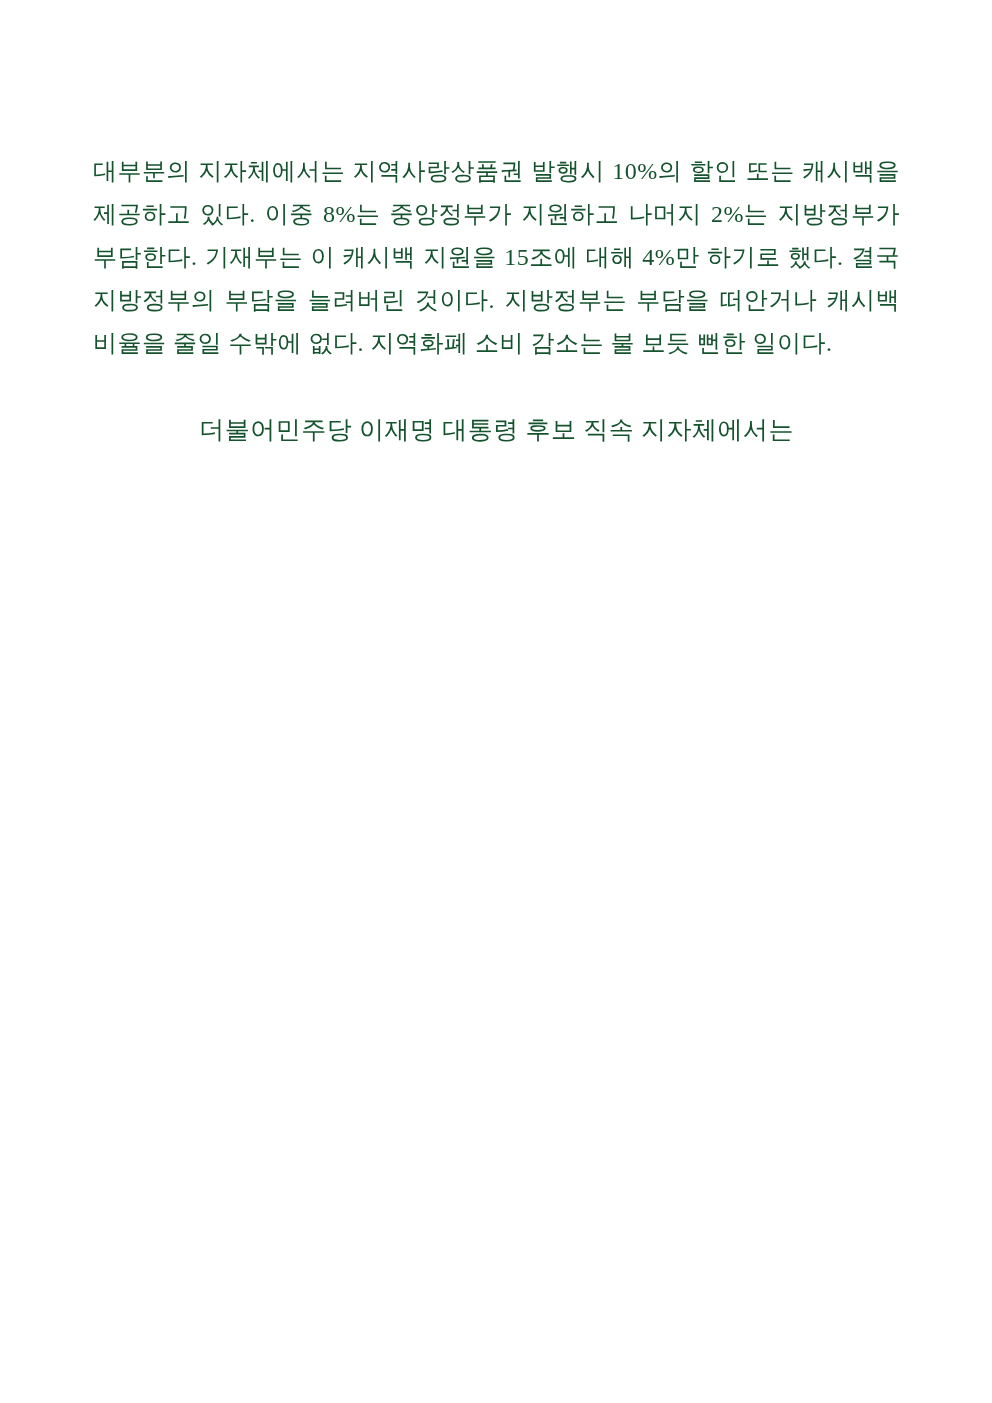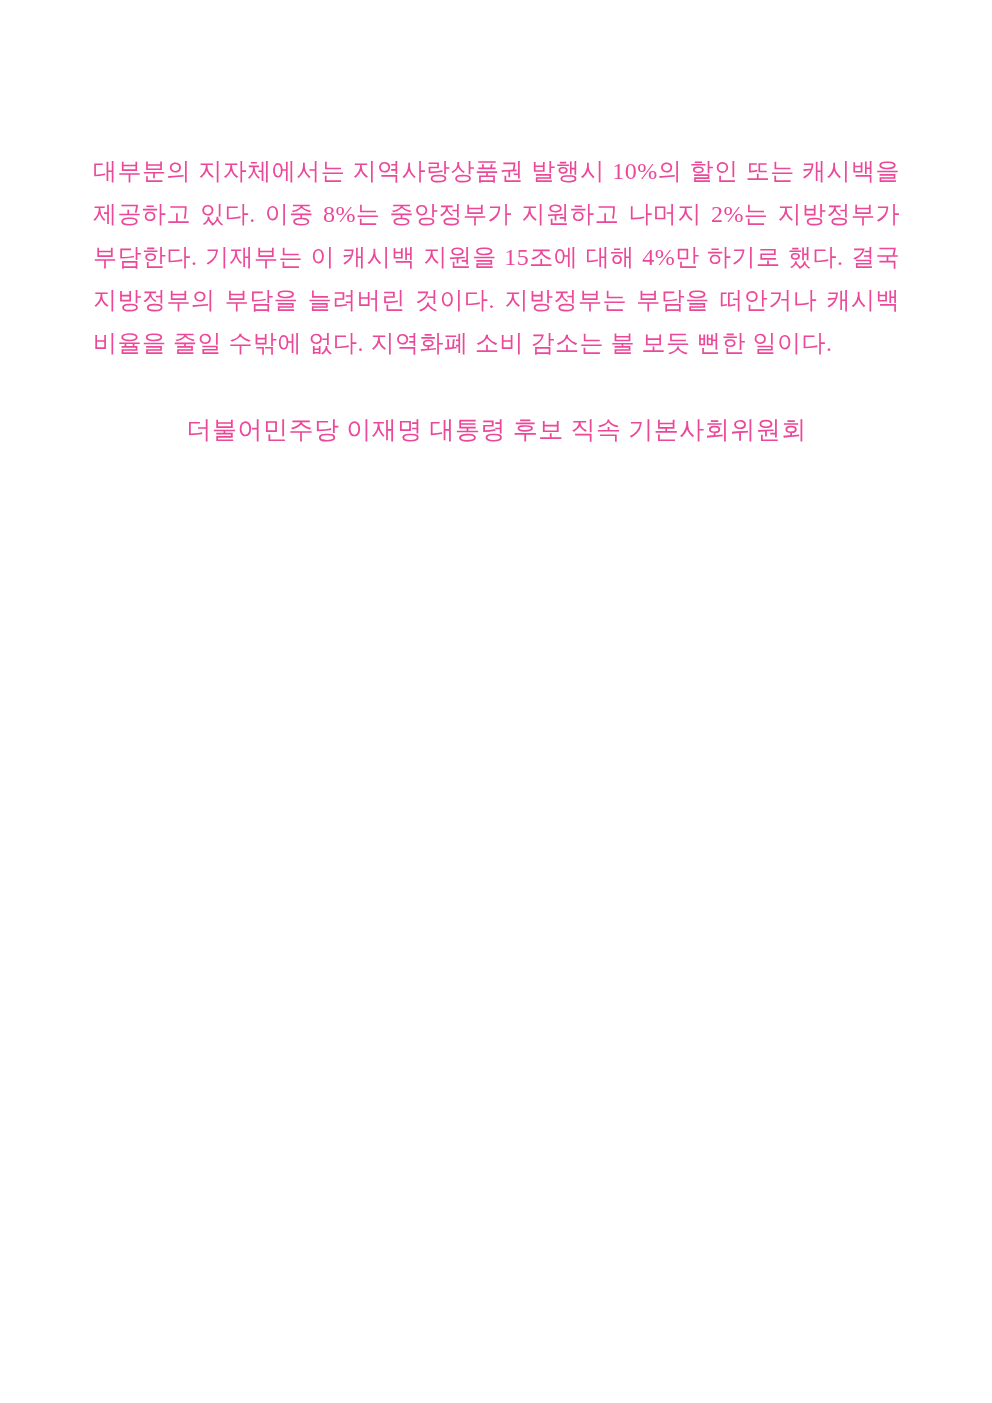--- a/index.html
+++ b/index.html
@@ -8,21 +8,21 @@
     background: #ffffff;
   }
   .page {
     position: relative;
     width: 992px;
     height: 1403px;
     margin: 0 auto;
     background: #ffffff;
     box-sizing: border-box;
     padding: 150px 92px 0 93px;
-    color: #ec4899;
+    color: #14532d;
     font-family: "Liberation Serif", "DejaVu Serif", serif;
     font-size: 24px;
     line-height: 43px;
     overflow: hidden;
   }
   .body-para {
     margin: 0 0 43px 0;
     text-align: justify;
     word-break: break-all;
     letter-spacing: 0.5px;
@@ -42,14 +42,14 @@
 </head>
 <body>
 
 <div class="page">
   <p class="body-para">대부분의 지자체에서는 지역사랑상품권 발행시 10%의 할인 또는 캐시백을 제공하고 있다. 이중 8%는 중앙정부가 지원하고 나머지 2%는 지방정부가 부담한다. 기재부는 이 캐시백 지원을 15조에 대해 4%만 하기로 했다. 결국 지방정부의 부담을 늘려버린 것이다. 지방정부는 부담을 떠안거나 캐시백 비율을 줄일 수밖에 없다. 지역화폐 소비 감소는 불 보듯 뻔한 일이다.</p>
 
 
 
 
 
-  <p class="signature-line">더불어민주당 이재명 대통령 후보 직속 기본사회위원회</p>
+  <p class="signature-line">더불어민주당 이재명 대통령 후보 직속 지자체에서는</p>
 </div>
 
 </body></html>

